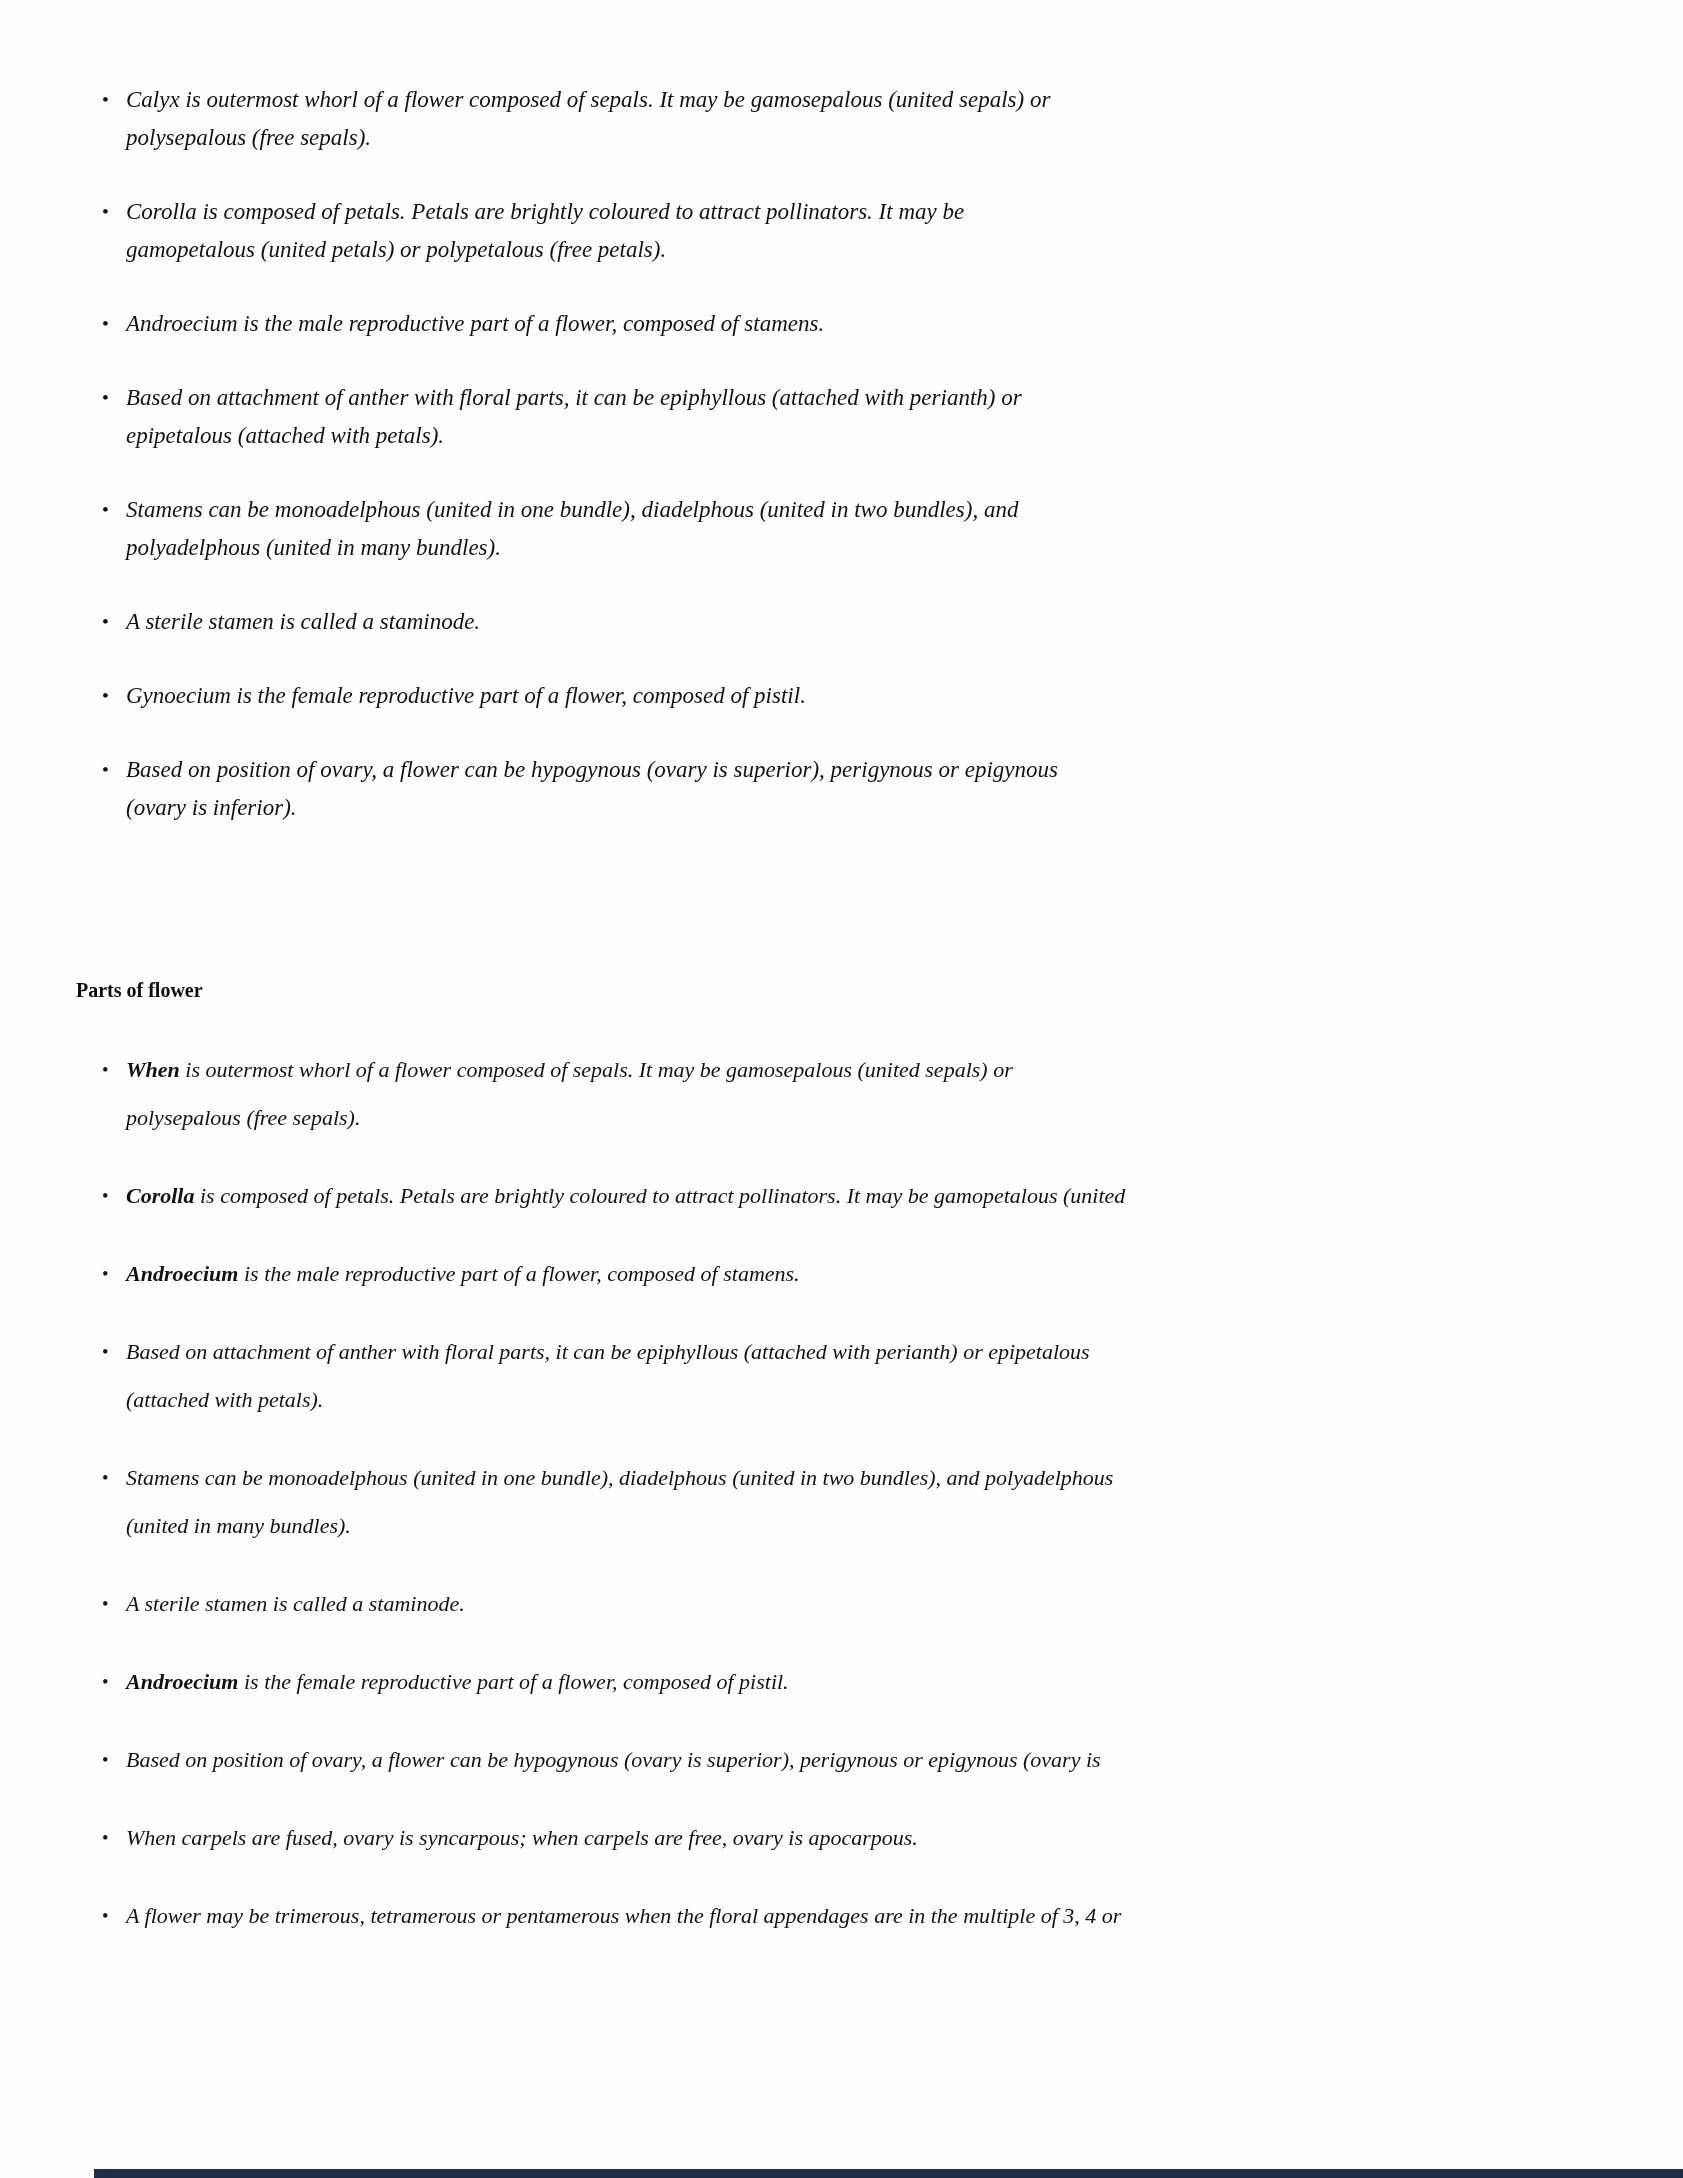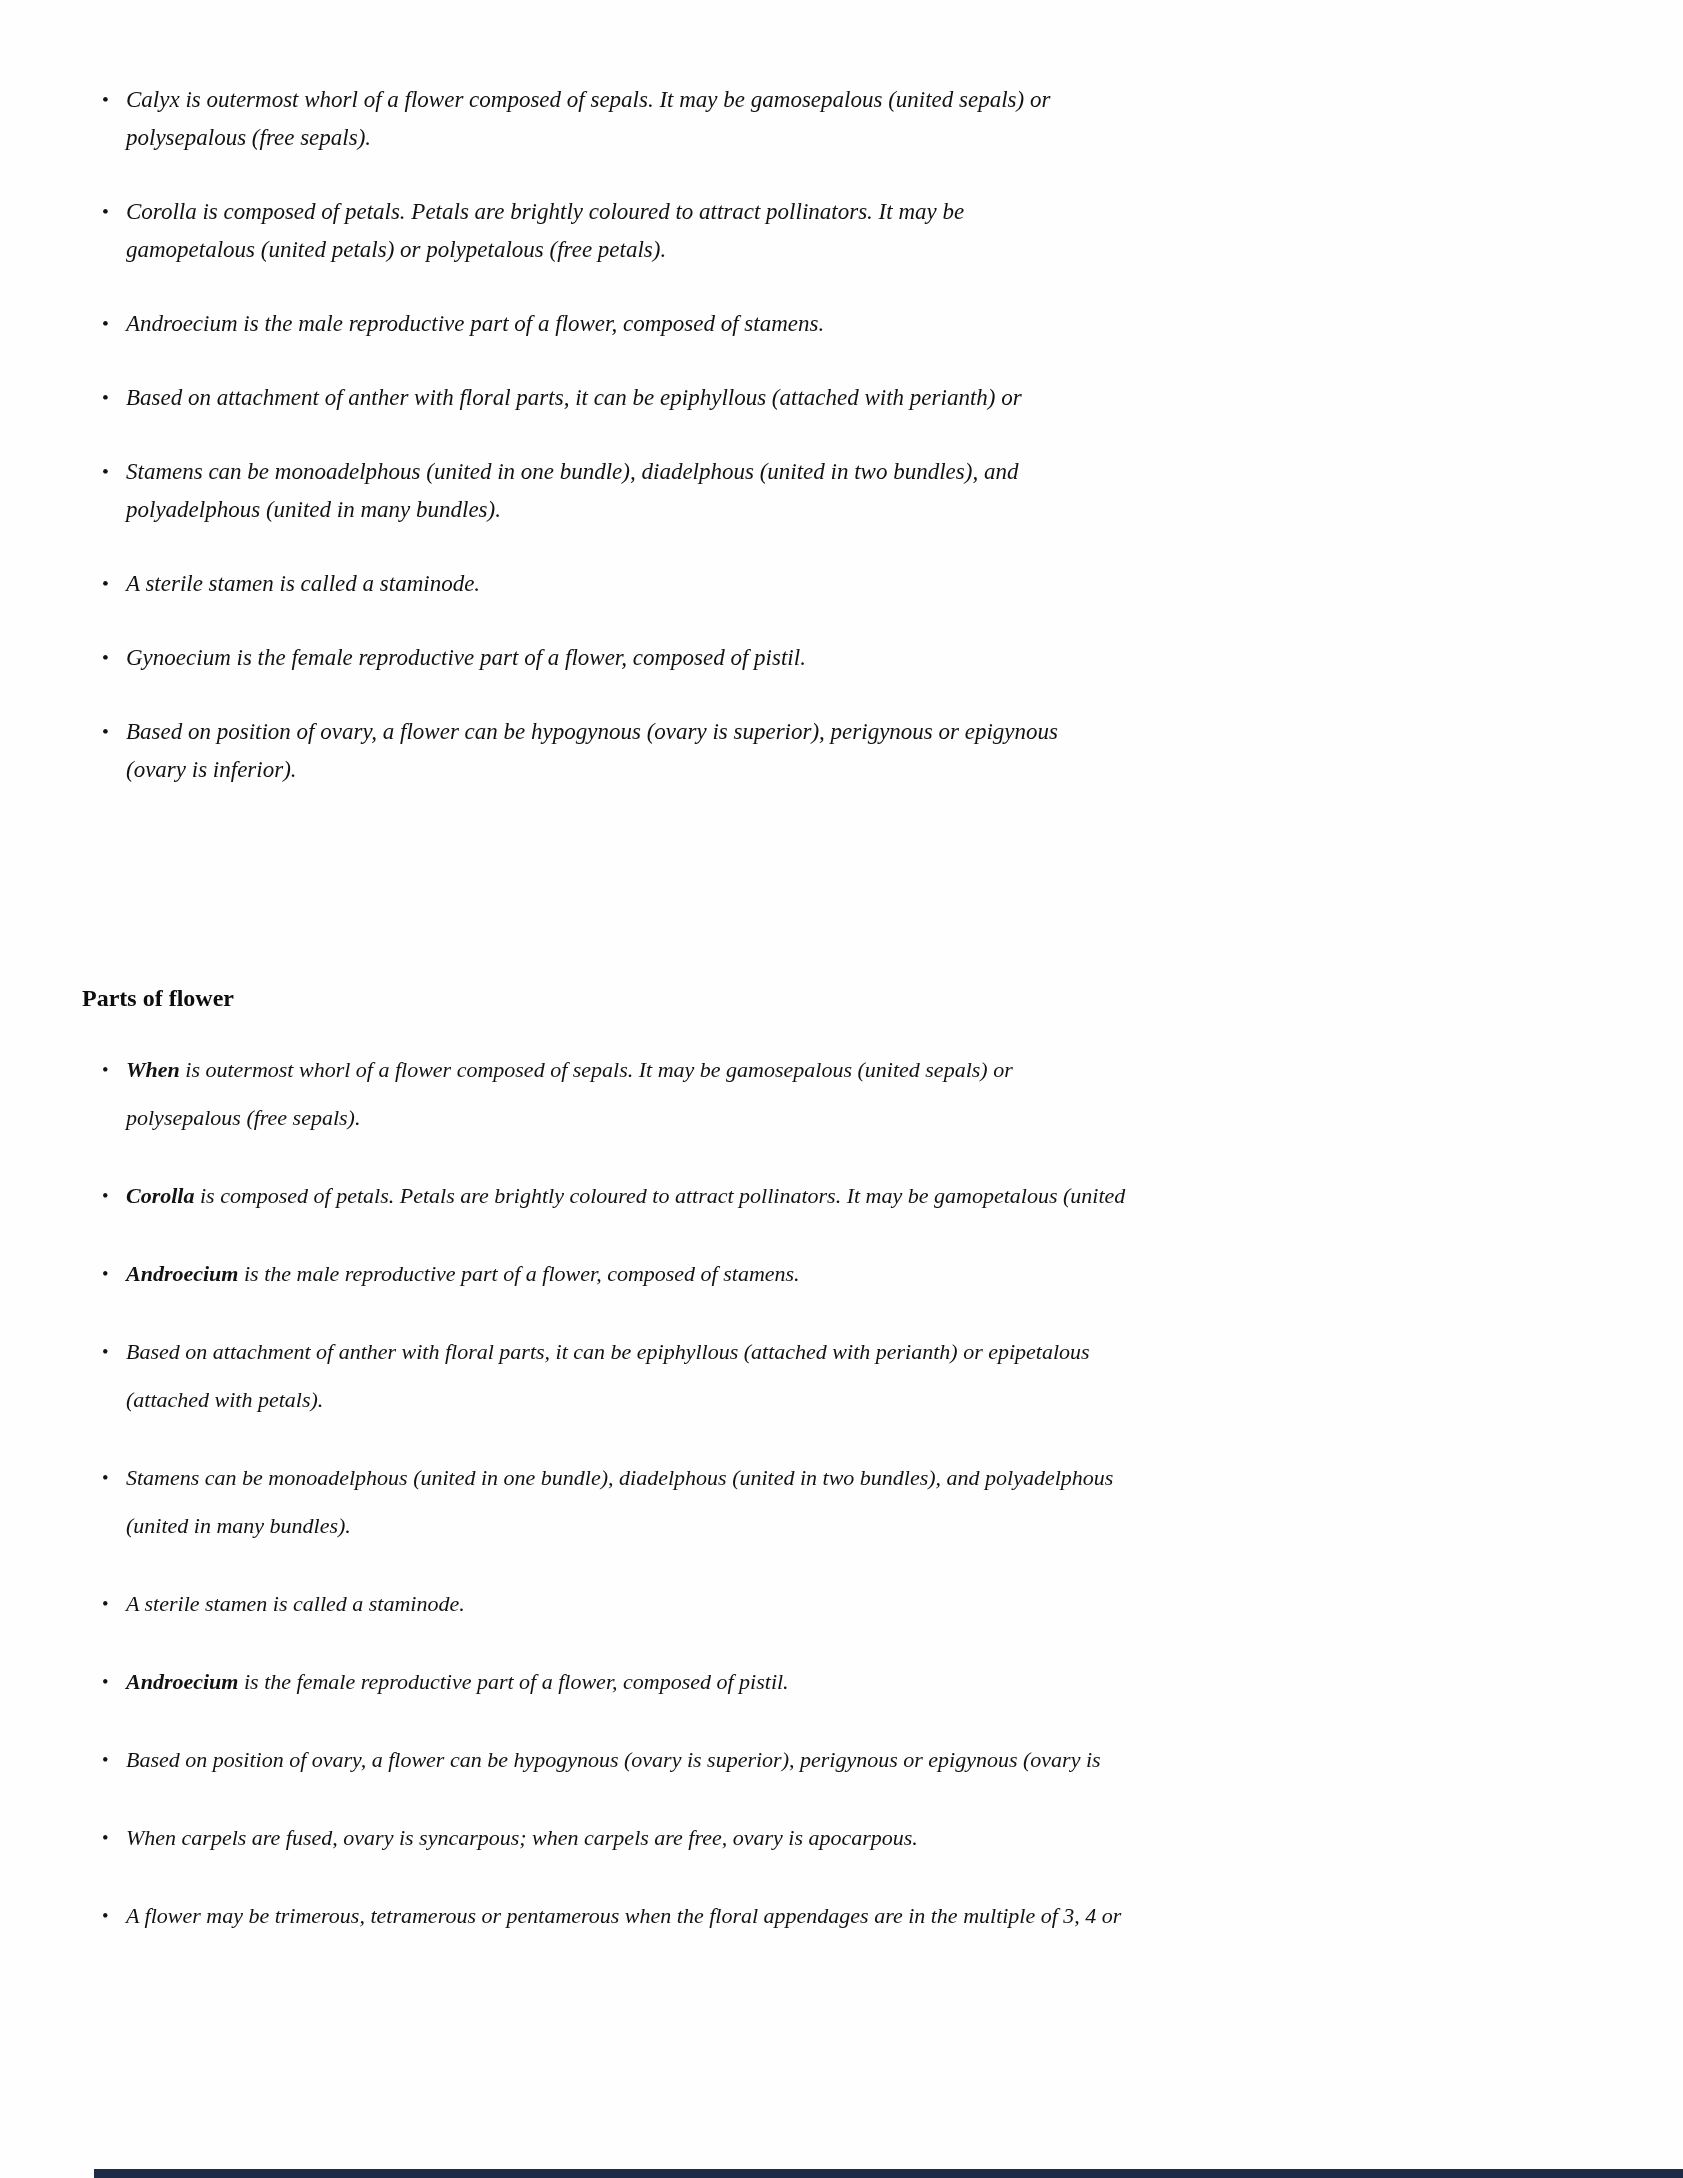--- a/index.html
+++ b/index.html
@@ -41,22 +41,22 @@
   .list2 {
     top: 1046px;
     width: 1059px;
     font-size: 22px;
     line-height: 48px;
   }
   .list2 li { margin-bottom: 30px; }
   .heading {
     position: absolute;
     left: 69px; top: 972px;
-    margin: 13px;
-    font-size: 24px;
+    margin: 7px;
+    font-size: 20px;
     font-weight: bold;
     color: #0d0d0d;
   }
   b.lead { font-weight: bold; }
   .bottom-bar {
     position: absolute;
     left: 94px; top: 2169px;
     width: 1589px; height: 9px;
     background: #1f2c47;
   }
@@ -77,20 +77,21 @@
       <span class="ln">Corolla is composed of petals. Petals are brightly coloured to attract pollinators. It may be</span>
       <span class="ln">gamopetalous (united petals) or polypetalous (free petals).</span>
     </li>
     <li>
       <span class="bullet">•</span>
       <span class="ln">Androecium is the male reproductive part of a flower, composed of stamens.</span>
     </li>
     <li>
       <span class="bullet">•</span>
       <span class="ln">Based on attachment of anther with floral parts, it can be epiphyllous (attached with perianth) or</span>
+      <span class="ln">epipetalous (attached with petals).</span>
     </li>
     <li>
       <span class="bullet">•</span>
       <span class="ln">Stamens can be monoadelphous (united in one bundle), diadelphous (united in two bundles), and</span>
       <span class="ln">polyadelphous (united in many bundles).</span>
     </li>
     <li>
       <span class="bullet">•</span>
       <span class="ln">A sterile stamen is called a staminode.</span>
     </li>

